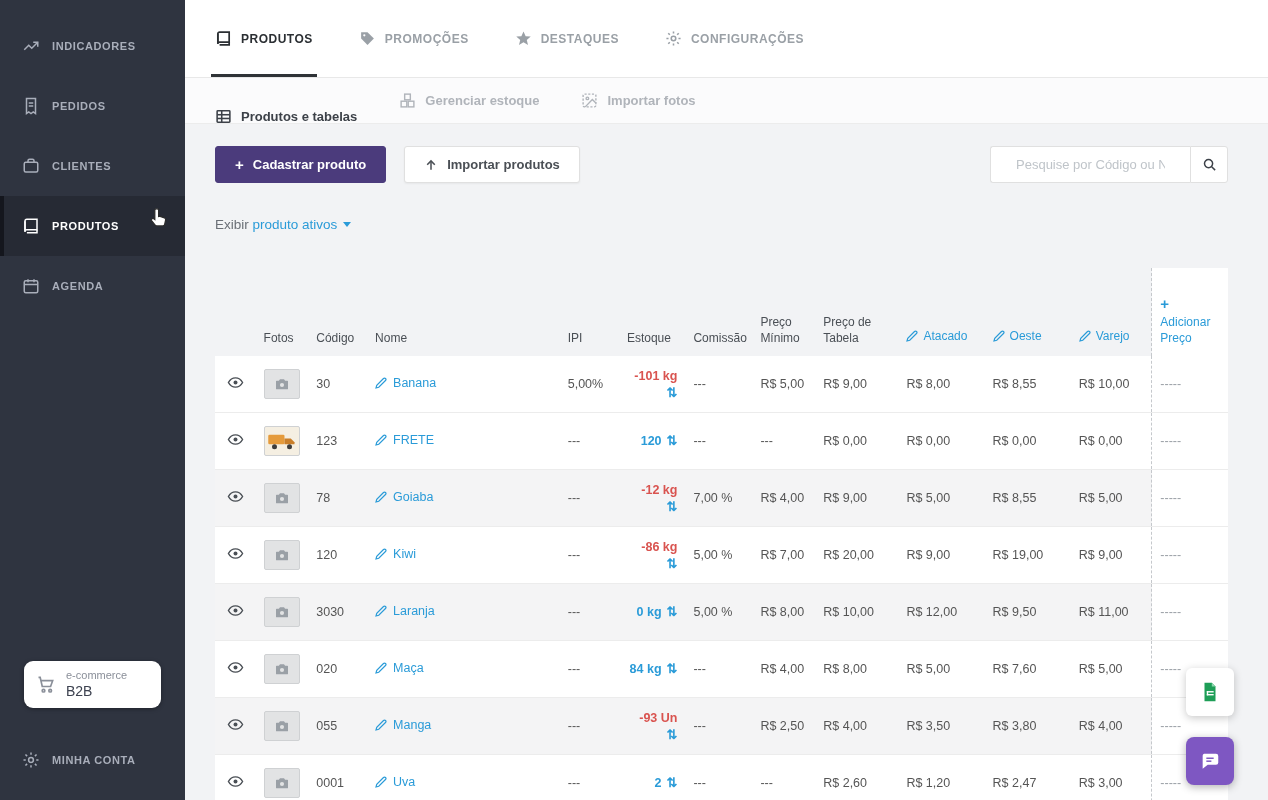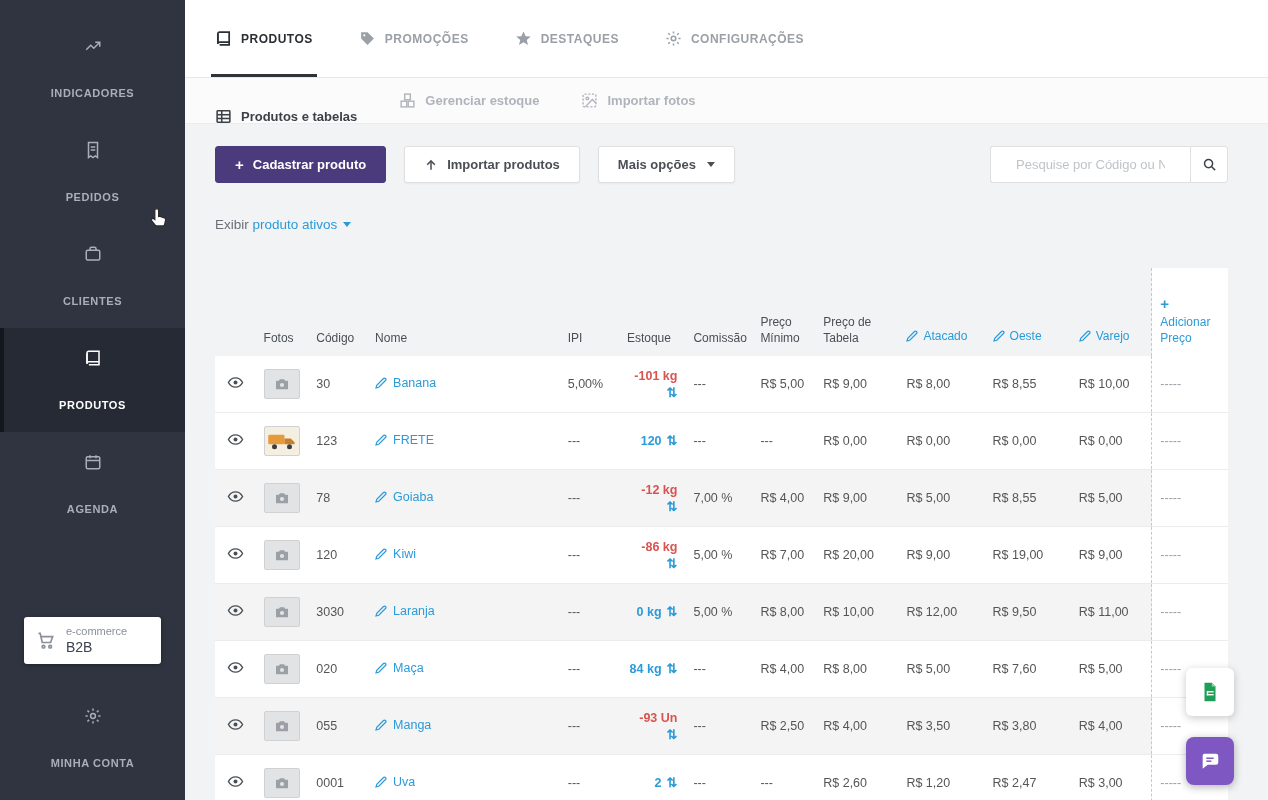--- a/index.html
+++ b/index.html
@@ -11,33 +11,33 @@
   }
   .app { display:flex; width:100%; height:100%; }
 
   
   .sidebar {
     width:185px; min-width:185px; background:#2f3440;
     display:flex; flex-direction:column; justify-content:space-between;
     padding-top:16px;
   }
   .side-item {
-    display:flex; align-items:center; gap:32px;
+    display:flex; align-items:center; gap:12px;
     padding:21px 22px; cursor:pointer;
-    color:#a9aeba; font-size:11px; font-weight:bold; letter-spacing:.6px;flex-direction:column;
+    color:#a9aeba; font-size:11px; font-weight:bold; letter-spacing:.6px;
   }
   .side-item .s-icon { display:flex; }
   .side-item .s-icon svg { width:18px; height:18px; display:block; }
   .side-item.active {
     background:#262a34; color:#ffffff;
     border-left:4px solid #14161d; padding-left:18px;
   }
   .side-bottom { padding-bottom:10px; }
   .ecom-card {
-    background:#fff; border-radius:3px; margin:0 24px 22px 24px;
+    background:#fff; border-radius:9px; margin:0 24px 22px 24px;
     padding:8px 12px; display:flex; align-items:center; gap:10px;
     box-shadow:0 1px 4px rgba(0,0,0,.35); cursor:pointer;
   }
   .ecom-card svg { width:20px; height:20px; }
   .ec-text { display:flex; flex-direction:column; line-height:1.25; }
   .ec-text .ec-top { font-size:11px; color:#8a8f99; }
   .ec-text .ec-bold { font-size:14px; font-weight:normal; color:#3d4250; }
 
   
   .main { flex:1; min-width:0; display:flex; flex-direction:column; }
@@ -332,24 +332,20 @@
           <span>Cadastrar produto</span>
         </button>
         <button class="btn btn-light">
           <span style="display:flex;">
             <svg viewBox="0 0 24 24" fill="none" stroke="currentColor" stroke-width="2.6">
                 <line x1="12" y1="20" x2="12" y2="5"></line>
                 <polyline points="5.5 11.5 12 5 18.5 11.5"></polyline>
               </svg>
           </span>
           <span>Importar produtos</span>
-        </button>
-        <button class="btn btn-light">
-          <span>Mais opções</span>
-          <span class="caret-down"></span>
         </button>
 
         <div class="search-wrap">
           <input class="search-input" type="text" placeholder="Pesquise por Código ou Nome" style="">
           <button class="search-btn">
             <span style="display:flex;">
               <svg viewBox="0 0 24 24" fill="none" stroke="currentColor" stroke-width="2.4">
                   <circle cx="10.5" cy="10.5" r="6.5"></circle>
                   <line x1="15.5" y1="15.5" x2="21" y2="21"></line>
                 </svg>

